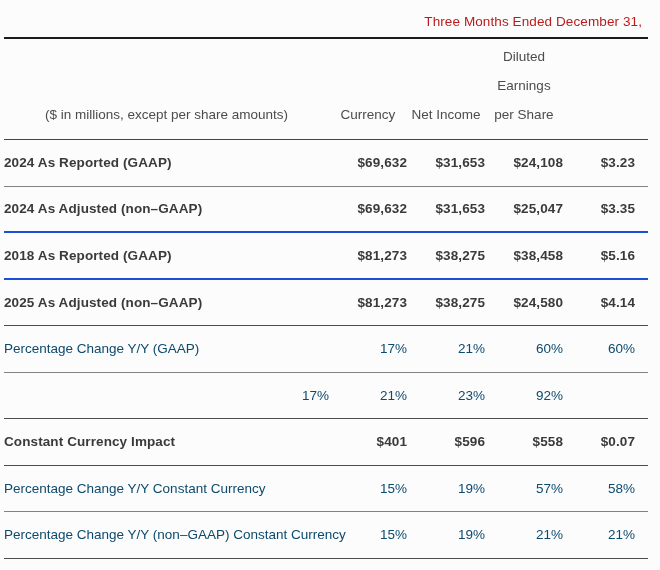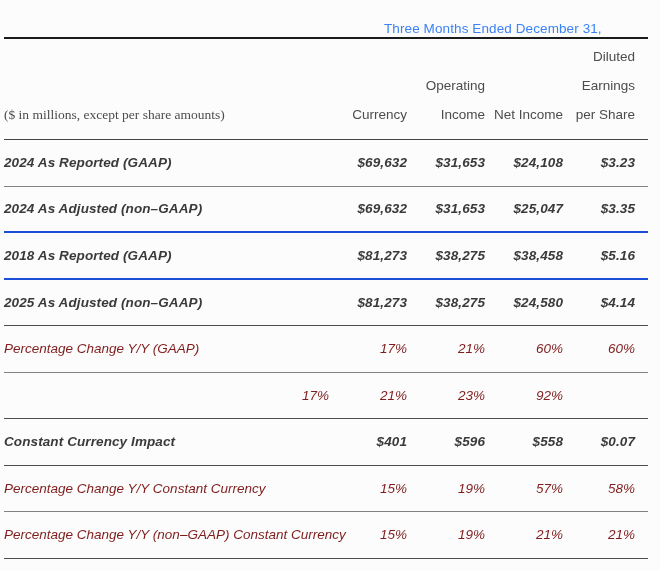--- a/index.html
+++ b/index.html
@@ -21,69 +21,67 @@
   
   .title-band {
     position: relative;
     height: 37px;
     border-bottom: 2px solid #1b1b1b;
   }
   .period-title {
     position: absolute;
     left: 380px;
     width: 258px;
-    top: 21px;
-    text-align: left;
+    top: 14px;
+    text-align: right;
     font-size: 13.5px;
-    color: #3b82f6;
+    color: #b91c1c;
     letter-spacing: 0.1px;
     white-space: nowrap;
   }
   
   .grid {
     display: grid;
     grid-template-columns: minmax(0,1fr) 78px 78px 78px 72px;
     padding-right: 13px;
     box-sizing: border-box;
   }
   
   .head-row {
     height: 101px;
     align-items: end;
     padding-bottom: 10px;
     border-bottom: 1.5px solid #454545;
   }
   .head-cell {
     font-size: 13.5px;
     color: #4c4c4c;
-    text-align: right;
+    text-align: center;
     white-space: pre-line;
     line-height: 29px;
   }
   .head-cell.label-head {
-    text-align: left;
+    text-align: center;
     white-space: nowrap;
-    font-family: Liberation Serif, serif;
   }
   
   .row {
     height: 46.5px;
     align-items: center;
   }
   .cell {
     font-size: 13.5px;
     text-align: right;
     white-space: nowrap;
-    font-style: italic;
   }
   .cell.label {
     text-align: left;
   }
   .row.reg .cell {
-    color: #7f1d1d;
+    color: #0c4a6e;
     font-weight: 400;
   }
   .row.em .cell {
     color: #3a3a3a;
     font-weight: 700;
     letter-spacing: 0.1px;
   }
   
   .sep-thin  { border-bottom: 1px solid #828282; }
   .sep-med   { border-bottom: 1.5px solid #4d4d4d; }
@@ -94,22 +92,20 @@
 
 <div class="table-wrap">
 
   <div class="title-band">
     <div class="period-title">Three Months Ended December 31,</div>
   </div>
 
   <div class="grid head-row">
     <div class="head-cell label-head">($ in millions, except per share amounts)</div>
     <div class="head-cell">Currency</div>
-    <div class="head-cell">Operating
-Income</div>
     <div class="head-cell">Net Income</div>
     <div class="head-cell">Diluted
 Earnings
 per Share</div>
   </div>
 
   <div class="grid row em sep-thin">
     <div class="cell label">2024 As Reported (GAAP)</div>
     <div class="cell">$69,632</div>
     <div class="cell">$31,653</div>

